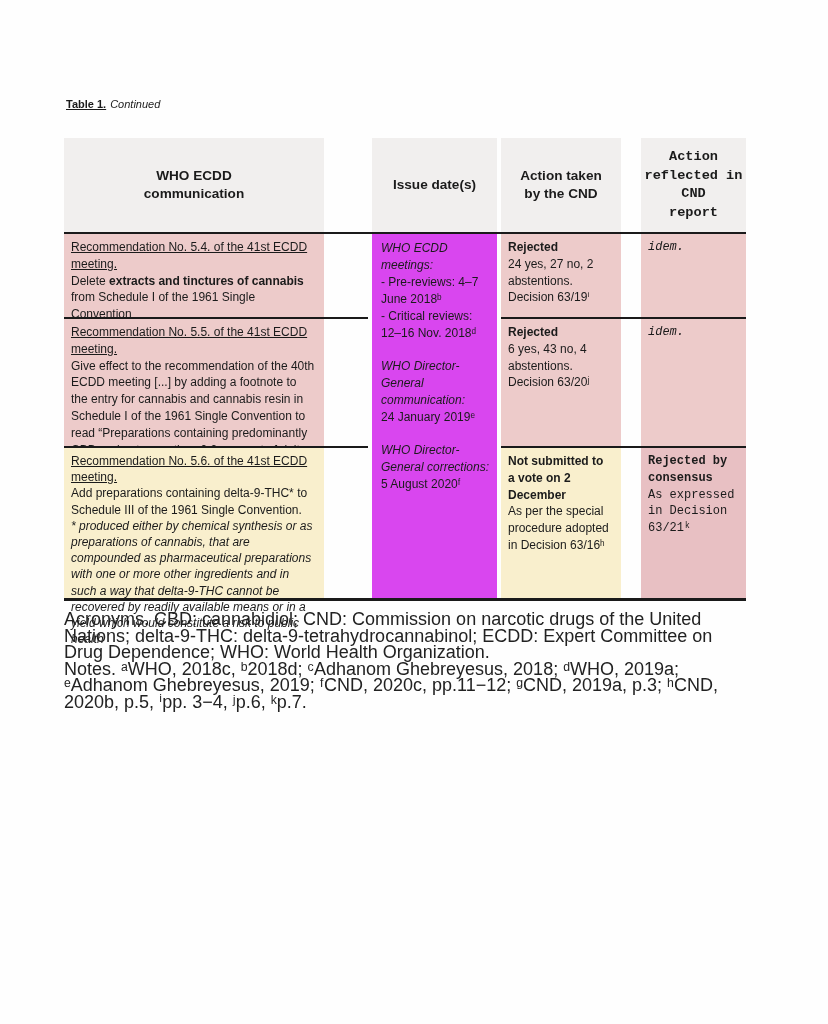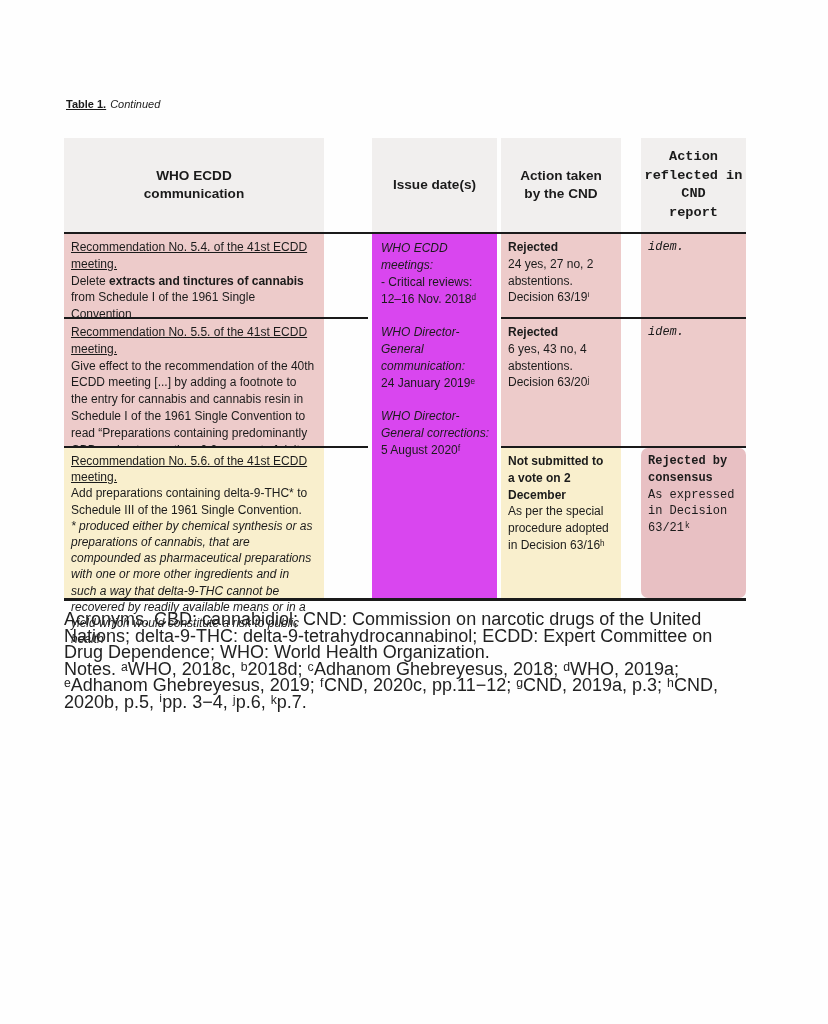--- a/index.html
+++ b/index.html
@@ -19,21 +19,21 @@
   .rh{top:0;height:94px;}
   .r1{top:96px;height:83px;}
   .r2{top:181px;height:127px;}
   .r3{top:310px;height:150px;}
   .c2b{top:96px;height:364px;background:#d946ef;}
 
   .th{background:#f1efee;display:flex;align-items:center;justify-content:center;
       text-align:center;font-weight:700;font-size:13.6px;line-height:18.5px;}
 
   .pink{background:#edcbca;}
-  .pinkdark{background:#e8c0c3;border-radius:7px;}
+  .pinkdark{background:#e8c0c3;}
   .yellow{background:#f9efcd;}
 
   .bodycell{padding:5px 8px 0 7px;}
   .r3.c1{line-height:16.2px;}
   .c2b{padding:6px 4px 0 9px;line-height:17px;}
   .idg{margin:0;}
   .idg + .idg{margin-top:16px;}
 
   .u{text-decoration:underline;}
   .b{font-weight:700;}
@@ -101,20 +101,21 @@
 
     <div class="cell bodycell c1 r3 yellow">
       <div class="u">Recommendation No. 5.6. of the 41st ECDD meeting.</div>
       <div>Add preparations containing delta-9-THC* to Schedule III of the 1961 Single Convention.</div>
       <div class="i">* produced either by chemical synthesis or as preparations of cannabis, that are compounded as pharmaceutical preparations with one or more other ingredients and in such a way that delta-9-THC cannot be recovered by readily available means or in a yield which would constitute a risk to public health</div>
     </div>
 
     <div class="cell c2 c2b">
       <div class="idg">
         <div class="i">WHO ECDD meetings:</div>
+        <div>- Pre-reviews: 4–7 June 2018ᵇ</div>
         <div>- Critical reviews: 12–16 Nov. 2018ᵈ</div>
       </div>
       <div class="idg">
         <div class="i">WHO Director-General communication:</div>
         <div>24 January 2019ᵉ</div>
       </div>
       <div class="idg">
         <div class="i">WHO Director-General corrections:</div>
         <div>5 August 2020ᶠ</div>
       </div>

